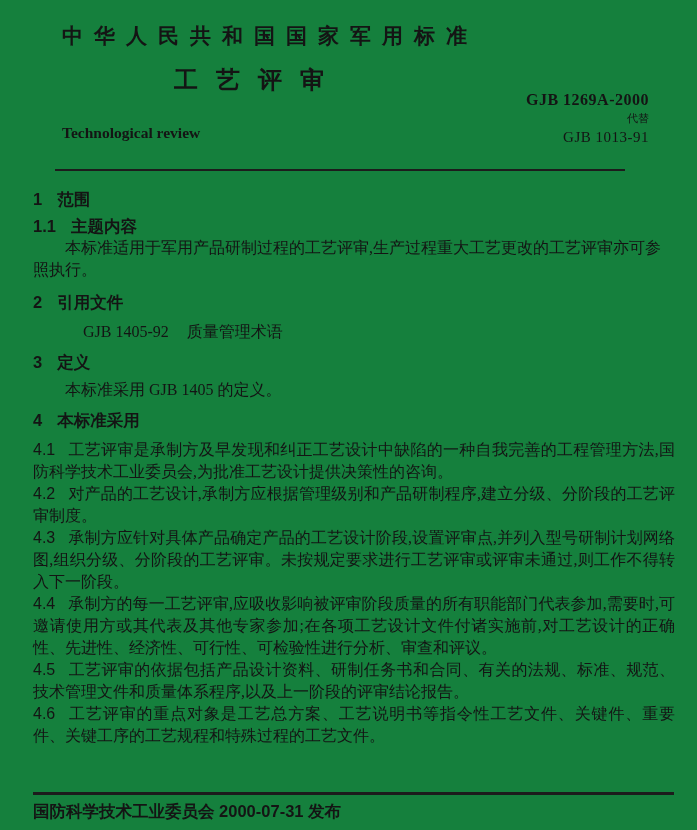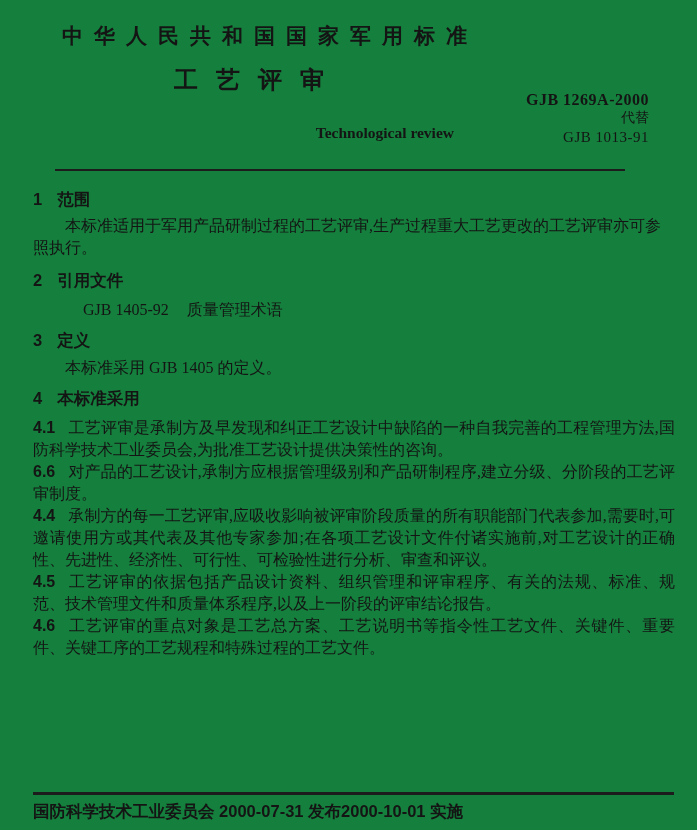--- a/index.html
+++ b/index.html
@@ -26,25 +26,25 @@
     text-align:center;
     font-family:"Liberation Sans", sans-serif;
     font-weight:700; font-size:24px; letter-spacing:18px;
     white-space:nowrap;
   }
   .designation {
     position:absolute; top:90px; left:437px; width:212px;
     text-align:right; line-height:19px;
   }
   .designation .std-no { font-weight:700; font-size:16px; letter-spacing:0.5px; }
-  .designation .replaces { font-size:14px;font-family:Liberation Mono, monospace; }
+  .designation .replaces { font-size:11px; }
   .designation .old-no { font-size:15px; letter-spacing:0.5px; }
   .en-title {
     position:absolute; top:124px; left:62px; width:392px;
-    text-align:right;
+    text-align:left;
     font-family:"Liberation Serif", serif;
     font-weight:700; font-size:15.5px;
   }
   .rule { position:absolute; background:#1c1c1c; }
   .rule-top { top:169px; left:55px; width:570px; height:2px; }
   .rule-bottom { top:792px; left:33px; width:641px; height:3px; }
   
   .body {
     position:absolute; top:188px; left:33px; width:642px;
     font-size:16px; line-height:22px;
@@ -60,21 +60,21 @@
   .h-s1-2 { }
   .h-s2   { margin-top:10px; margin-bottom:8px; }
   .h-s3   { margin-top:8px;  margin-bottom:6px; }
   .h-s4   { margin-top:8px;  margin-bottom:8px; }
   .para { text-indent:2em; }
   .ref-line { margin-left:50px; }
   .ref-line .ref-no { margin-right:18px; }
   .clause { text-align:justify; }
   .clause .cnum {
     font-family:"Liberation Sans", sans-serif;
-    font-weight:700;
+    font-weight:400;
     margin-right:13px;
   }
   
   .footer {
     position:absolute; top:801px; left:33px; width:641px;
     display:flex; justify-content:flex-start;
     font-family:"Liberation Sans", sans-serif;
     font-weight:700; font-size:16.5px;
     white-space:nowrap;
   }
@@ -97,20 +97,24 @@
 
   <div class="rule rule-top"></div>
 
   <div class="body">
 
     <div class="h h-s1">
       <span class="num">1</span>
       <span class="ttl">范围</span>
     </div>
 
+    <div class="h h-s1-1">
+      <span class="num">1.1</span>
+      <span class="ttl">主题内容</span>
+    </div>
 
     <p class="para">本标准适用于军用产品研制过程的工艺评审,生产过程重大工艺更改的工艺评审亦可参照执行。</p>
 
     <div class="h h-s2">
       <span class="num">2</span>
       <span class="ttl">引用文件</span>
     </div>
     <p class="ref-line">
       <span class="ref-no">GJB 1405-92</span><span class="ref-title">质量管理术语</span>
     </p>
@@ -123,34 +127,36 @@
 
     <div class="h h-s4">
       <span class="num">4</span>
       <span class="ttl">本标准采用</span>
     </div>
 
     <p class="clause">
       <span class="cnum">4.1</span><span>工艺评审是承制方及早发现和纠正工艺设计中缺陷的一种自我完善的工程管理方法,国防科学技术工业委员会,为批准工艺设计提供决策性的咨询。</span>
     </p>
     <p class="clause">
-      <span class="cnum">6.6</span><span>对产品的工艺设计,承制方应根据管理级别和产品研制程序,建立分级、分阶段的工艺评审制度。</span>
+      <span class="cnum">4.2</span><span>对产品的工艺设计,承制方应根据管理级别和产品研制程序,建立分级、分阶段的工艺评审制度。</span>
+    </p>
+    <p class="clause">
+      <span class="cnum">4.3</span><span>承制方应针对具体产品确定产品的工艺设计阶段,设置评审点,并列入型号研制计划网络图,组织分级、分阶段的工艺评审。未按规定要求进行工艺评审或评审未通过,则工作不得转入下一阶段。</span>
     </p>
     <p class="clause">
       <span class="cnum">4.4</span><span>承制方的每一工艺评审,应吸收影响被评审阶段质量的所有职能部门代表参加,需要时,可邀请使用方或其代表及其他专家参加;在各项工艺设计文件付诸实施前,对工艺设计的正确性、先进性、经济性、可行性、可检验性进行分析、审查和评议。</span>
     </p>
     <p class="clause">
-      <span class="cnum">4.5</span><span>工艺评审的依据包括产品设计资料、组织管理和评审程序、有关的法规、标准、规范、技术管理文件和质量体系程序,以及上一阶段的评审结论报告。</span>
+      <span class="cnum">4.5</span><span>工艺评审的依据包括产品设计资料、研制任务书和合同、有关的法规、标准、规范、技术管理文件和质量体系程序,以及上一阶段的评审结论报告。</span>
     </p>
     <p class="clause">
       <span class="cnum">4.6</span><span>工艺评审的重点对象是工艺总方案、工艺说明书等指令性工艺文件、关键件、重要件、关键工序的工艺规程和特殊过程的工艺文件。</span>
     </p>
 
   </div>
 
   <div class="rule rule-bottom"></div>
 
   <div class="footer">
     <span>国防科学技术工业委员会 2000-07-31 发布</span>
-    <span>2000-10-01 实施</span>
   </div>
 
 </div>
 
 </body></html>

